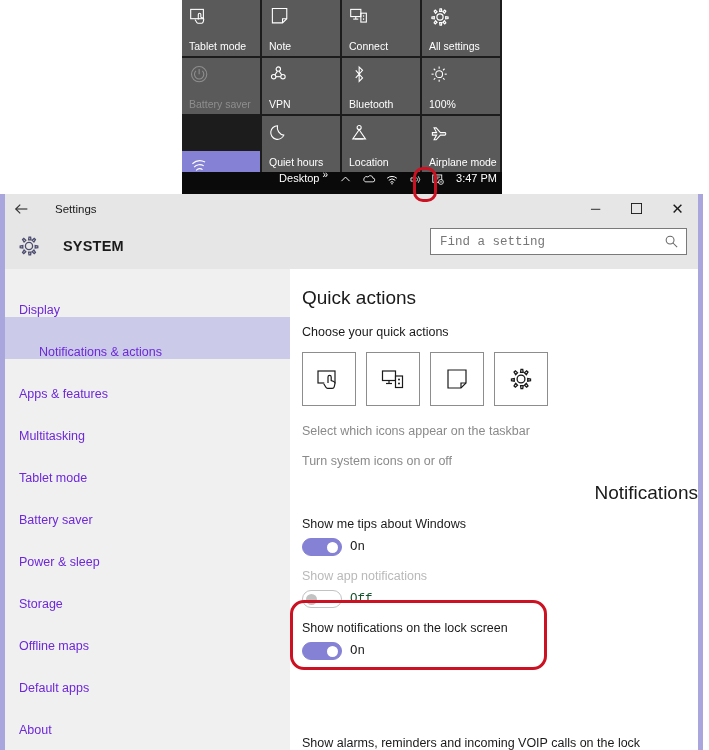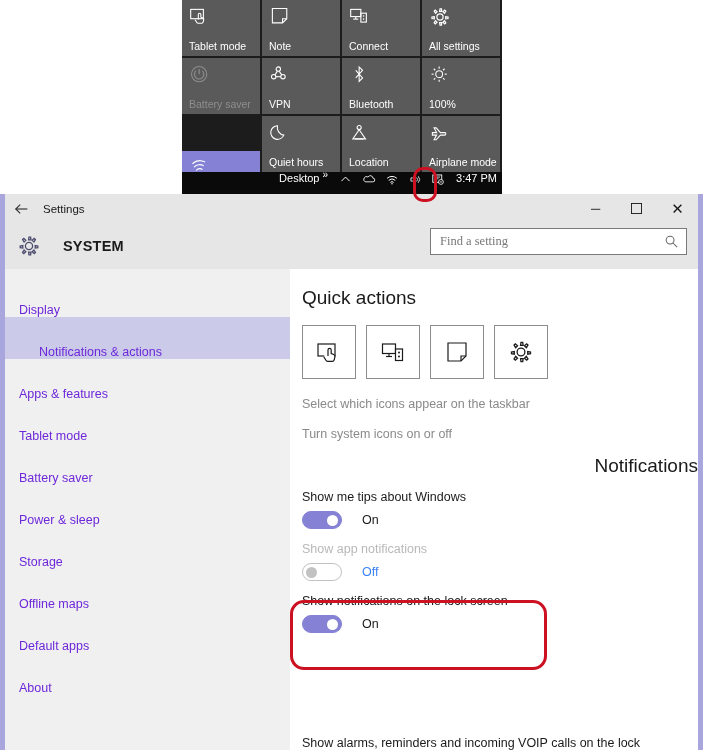--- a/index.html
+++ b/index.html
@@ -98,21 +98,21 @@
     position: relative;
     flex: none;
   }
   .back-arrow {
     width: 34px; height: 29px;
     display:flex; align-items:center; justify-content:center;
     color: #333;
   }
   .title-text {
     font-size: 11.5px; color: #1a1a1a;
-    margin-left: 4px;
+    margin-left: 16px;
   }
   .win-buttons { position:absolute; right:0; top:0; height:29px; display:flex; }
   .win-btn {
     width: 41px; height: 29px;
     display:flex; align-items:center; justify-content:center;
     color:#1a1a1a; font-size: 13px;
   }
   .win-btn.close { font-size: 15px; }
 
   .header-row {
@@ -130,21 +130,21 @@
   .search-box {
     position: absolute; right: 11px; top: 34px;
     width: 257px; height: 27px;
     border: 1px solid #7a7a7a;
     background: #ffffff;
     display: flex; align-items: center;
     padding: 0 7px 0 9px;
   }
   .search-box input {
     border: none; outline: none; flex: 1;
-    font-family: Liberation Serif, serif;
+    font-family: Liberation Mono, monospace;
     font-size: 12.5px; color: #4a4a4a; background: transparent;
   }
   .search-box input::placeholder { color: #777; }
   .search-ico { color:#666; width:15px; height:15px; display:flex;}
 
   
   .win-body { display: flex; flex: 1; min-height: 0; }
 
   .sidebar {
     width: 285px;
@@ -208,22 +208,22 @@
     position:absolute; right: 3px; top: 3px;
     width: 11px; height: 11px; border-radius: 50%;
     background: #ffffff;
   }
   .switch.off { background: #ffffff; border: 1px solid #c2c2c2; }
   .switch.off .knob {
     position:absolute; left: 3px; top: 3px;
     width: 11px; height: 11px; border-radius: 50%;
     background: #c2c2c2;
   }
-  .toggle-state { font-size: 12.5px; color:#1a1a1a; margin-left: 20px; }
-  .toggle-state.dim { color:#3b82f6; }
+  .toggle-state { font-size: 12.5px; color:#1a1a1a; margin-left: 8px; font-family: Liberation Mono, monospace; }
+  .toggle-state.dim { color:#14532d; }
 
   .bottom-cut {
     position:absolute; left: 12px; bottom: 0px;
     font-size: 12.5px; color:#1a1a1a;
     height: 14px; overflow: hidden;
     white-space: nowrap;
   }
 
   
   .hl-appnotif {
@@ -454,20 +454,23 @@
           <div class="side-item">
             <span>Display</span>
           </div>
           <div class="side-item selected">
             <span>Notifications &amp; actions</span>
           </div>
           <div class="side-item">
             <span>Apps &amp; features</span>
           </div>
           <div class="side-item">
+            <span>Multitasking</span>
+          </div>
+          <div class="side-item">
             <span>Tablet mode</span>
           </div>
           <div class="side-item">
             <span>Battery saver</span>
           </div>
           <div class="side-item">
             <span>Power &amp; sleep</span>
           </div>
           <div class="side-item">
             <span>Storage</span>
@@ -479,20 +482,21 @@
             <span>Default apps</span>
           </div>
           <div class="side-item">
             <span>About</span>
           </div>
         </div>
 
       <div class="content">
 
         <div class="sec-title">Quick actions</div>
+        <div class="sub-label">Choose your quick actions</div>
 
         <div class="qa-tiles">
           <div class="qa-tile">
             <svg width="26" height="26" viewBox="0 0 26 26">
               <rect x="2" y="5" width="17" height="12" stroke="#1a1a1a" stroke-width="1.2" fill="none"></rect>
               <path d="M12 11 v6 M12 11 a1.6 1.6 0 0 1 3.2 0 v3.5 l2.6 1 a2 2 0 0 1 1.1 2.3 l-0.7 3 a2 2 0 0 1-2 1.5 h-4.6 a2 2 0 0 1-1.7-1 l-2.3-3.8" stroke="#1a1a1a" stroke-width="1.2" fill="#fff"></path>
             </svg>
           </div>
           <div class="qa-tile">
             <svg width="26" height="26" viewBox="0 0 26 26">

